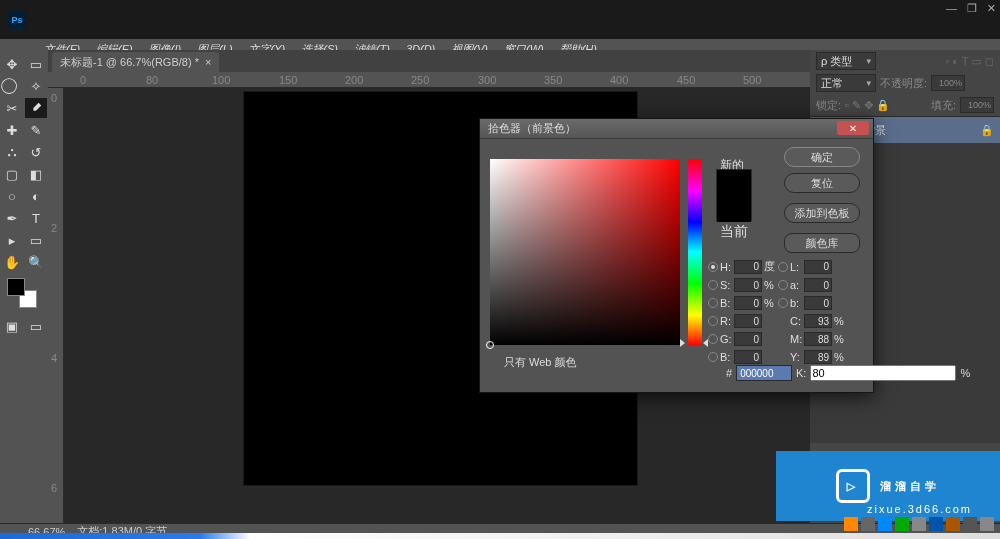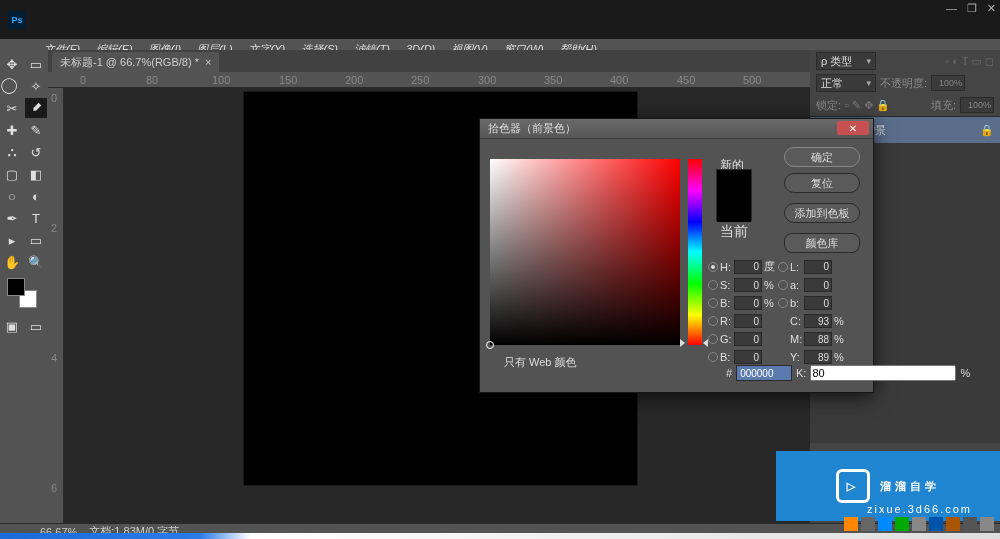--- a/index.html
+++ b/index.html
@@ -43,21 +43,21 @@
 .panel-tabs .ptab { padding: 2px 8px; color: #aaa; font-size: 10px; cursor: pointer; }
 .panel-tabs .ptab.active { background: #454545; color: #ddd; }
 .panel-row { height: 22px; display: flex; align-items: center; padding: 0 6px; gap: 4px; color: #888; font-size: 10px; }
 .mini-input { width: 34px; height: 16px; background: #3a3a3a; border: 1px solid #2a2a2a; color: #888; font-size: 9px; text-align: right; padding-right: 2px; }
 .layer-list { flex: 1; background: #3a3a3a; border-top: 1px solid #2a2a2a; }
 .layer-row { height: 26px; background: #5a6e8c; display: flex; align-items: center; padding: 0 6px; gap: 6px; color: #ddd; }
 .layer-thumb { width: 22px; height: 18px; background: #000; border: 1px solid #888; }
 .lock-icon { margin-left: auto; color: #bbb; }
 .panel-placeholder { height: 80px; background: #454545; display:flex; align-items:center; justify-content:center; font-size:30px; color:#5a5a5a;}
 
-.statusbar { position: absolute; bottom: 0; left: 0; right: 0; height: 16px; background: #535353; display: flex; align-items: center; padding-left: 40px; gap: 12px; color: #ccc; font-size: 10px; border-top: 1px solid #2a2a2a; }
+.statusbar { position: absolute; bottom: 0; left: 0; right: 0; height: 16px; background: #535353; display: flex; align-items: center; padding-left: 28px; gap: 12px; color: #ccc; font-size: 10px; border-top: 1px solid #2a2a2a; }
 
 
 .dialog { position: absolute; left: 479px; top: 118px; width: 395px; height: 275px; background: #535353; border: 1px solid #161616; box-shadow: 0 4px 18px rgba(0,0,0,.7); }
 .dlg-title { height: 20px; background: linear-gradient(#6a6a6a,#565656); display: flex; align-items: center; padding-left: 8px; color: #ddd; font-size: 11px; position: relative; border-bottom:1px solid #3a3a3a;}
 .dlg-close { position: absolute; right: 4px; top: 2px; width: 32px; height: 14px; background: #c75050; color: #fff; display: flex; align-items: center; justify-content: center; font-size: 10px; border-radius: 2px; cursor: pointer; }
 .dlg-body { position: relative; padding: 10px; height: calc(100% - 20px); }
 
 .color-field { position: absolute; left: 10px; top: 20px; width: 190px; height: 186px;
   background: linear-gradient(to top, #000, rgba(0,0,0,0)), linear-gradient(to right, #fff, #ff0000); }
 .color-field .picker-dot { position:absolute; width:8px; height:8px; border:1px solid #fff; border-radius:50%; left:-4px; bottom:-4px;}

